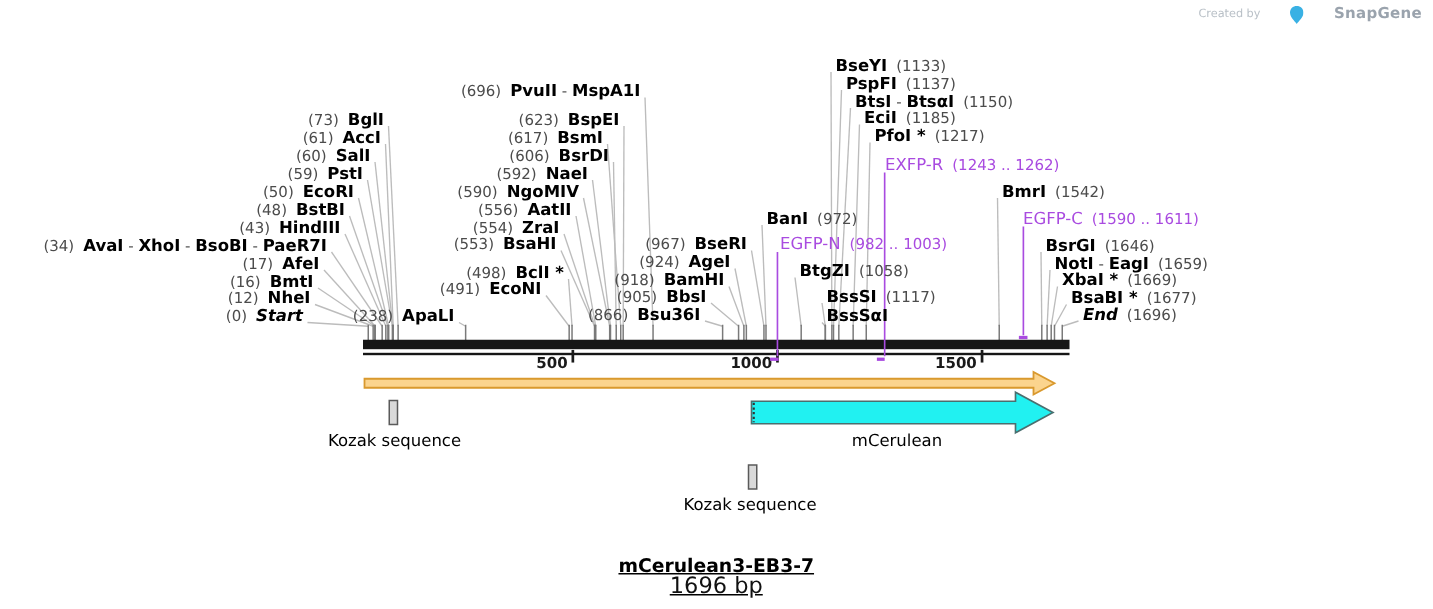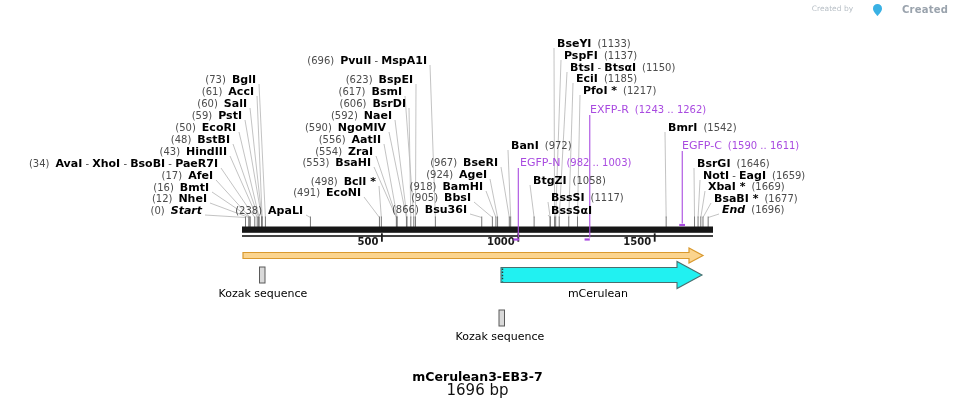--- a/index.html
+++ b/index.html
@@ -8,21 +8,21 @@
   #map-svg{position:absolute;left:0;top:0;}
   text{font-family:"DejaVu Sans","Liberation Sans",sans-serif;}
   .t-n{font-size:10px;fill:#4c4c4c;}
   .t-b{font-size:11px;font-weight:bold;fill:#000;}
   .t-i{font-size:11px;font-weight:bold;font-style:italic;fill:#000;}
   .t-s{font-size:10px;fill:#4c4c4c;}
   .t-p{font-size:11px;fill:#a94be0;}
   .t-q{font-size:10px;fill:#a94be0;}
   .t-r{font-size:10px;font-weight:bold;fill:#1a1a1a;}
   .t-f{font-size:11px;fill:#000;}
-  #title-block{position:absolute;left:0;top:370px;width:955px;text-align:center;}
+  #title-block{position:absolute;left:0;top:370px;width:955px;text-align:center;text-decoration:underline;}
   #plasmid-name{font-size:12.5px;font-weight:bold;color:#000;line-height:14px;}
   #plasmid-length{font-size:15px;color:#111;line-height:13px;}
   #watermark{position:absolute;top:4px;right:7px;display:flex;align-items:flex-start;gap:20px;}
   #watermark .created{font-size:7.5px;color:#b9c0c7;}
   #watermark .brand{font-size:10px;font-weight:bold;color:#9aa3ad;letter-spacing:.2px;}
 </style>
 </head>
 <body>
 
 <div id="stage">
@@ -184,20 +184,20 @@
       <text x="263" y="297" text-anchor="middle" class="t-f">Kozak sequence</text>
       <rect x="499" y="310" width="5.5" height="16" fill="#d9d9d9" stroke="#5a5a5a" stroke-width="1"></rect>
       <text x="500" y="340" text-anchor="middle" class="t-f">Kozak sequence</text>
     </svg>
 
   <div id="watermark">
     <span class="created">Created by</span>
     <svg width="9" height="12" viewBox="0 0 9 12">
       <path d="M4.5 0 C7 0 9 1.8 9 4.4 C9 7.6 5.8 10.2 4.5 12 C3.2 10.2 0 7.6 0 4.4 C0 1.8 2 0 4.5 0 Z" fill="#39b1e4"></path>
     </svg>
-    <span class="brand">Created</span>
+    <span class="brand">SnapGene</span>
   </div>
 
   <div id="title-block">
     <div id="plasmid-name">mCerulean3-EB3-7</div>
     <div id="plasmid-length">1696 bp</div>
   </div>
 </div>
 
 </body></html>

